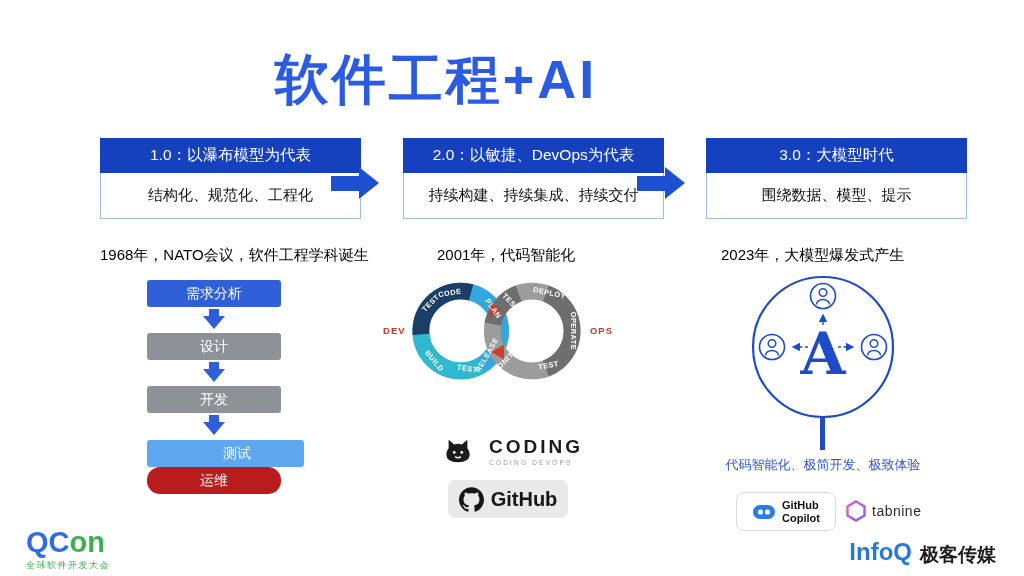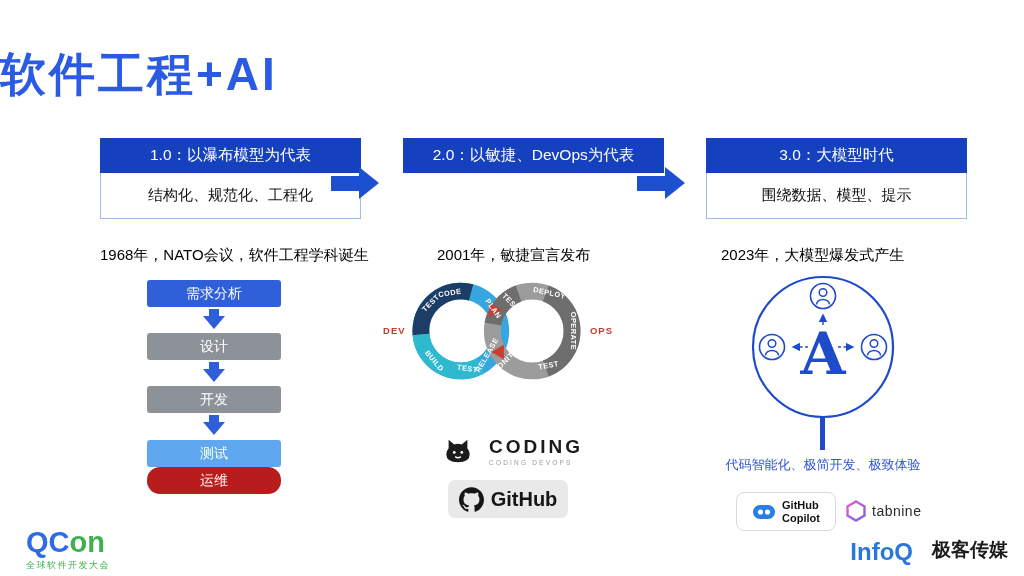--- a/index.html
+++ b/index.html
@@ -2,21 +2,21 @@
 <html><head>
 <meta charset="utf-8">
 <style>
   html,body{margin:0;padding:0;}
   body{
     width:1024px;height:576px;position:relative;background:#ffffff;
     font-family:"Liberation Sans","DejaVu Sans",sans-serif;overflow:hidden;
   }
   .abs{position:absolute;}
   
-  .title{top:44px;left:0;width:872px;text-align:left;font-size:46px;font-weight:bold;
+  .title{top:44px;left:0;width:872px;text-align:center;font-size:54px;font-weight:bold;
          color:#2B5BE3;letter-spacing:3px;}
   
   .era{width:261px;}
   .era-header{height:35px;background:#1641BE;color:#fff;display:flex;align-items:center;
               justify-content:center;font-size:15.5px;white-space:nowrap;overflow:hidden;}
   .era-body{height:45px;background:#fff;border:1px solid #9DBCEC;border-top:none;display:flex;
             align-items:center;justify-content:center;font-size:15px;color:#111;white-space:nowrap;}
   .era0{left:100px;top:138px;}
   .era1{left:403px;top:138px;}
   .era2{left:706px;top:138px;}
@@ -57,71 +57,72 @@
   .copilot{left:736px;top:492px;width:98px;height:37px;border:1px solid #d9d9d9;border-radius:8px;
            background:#fff;display:flex;align-items:center;justify-content:center;gap:6px;}
   .copilot-text{font-size:11px;font-weight:bold;color:#111;line-height:1.15;}
   .tabnine{left:846px;top:499px;height:24px;display:flex;align-items:center;gap:6px;}
   .tabnine-name{font-size:14px;color:#2b2b2b;letter-spacing:.5px;}
   
   .qcon{left:26px;top:528px;}
   .qcon-word{font-size:29px;font-weight:bold;line-height:1;}
   .qcon-blue{color:#2E6BE5;} .qcon-green{color:#3DB14D;}
   .qcon-sub{font-size:9px;color:#3DB14D;letter-spacing:1.5px;margin-top:2px;}
-  .infoq{right:16px;top:540px;display:flex;align-items:flex-start;gap:19px;}
+  .infoq{right:28px;top:540px;display:flex;align-items:flex-end;gap:8px;}
   .infoq-name{font-size:24px;font-weight:bold;color:#2878D8;line-height:1;}
   .infoq-suffix{font-size:19px;font-weight:bold;color:#1c1c1c;line-height:1;}
 </style>
 </head>
 <body>
 
 <div class="abs title">软件工程+AI</div>
 
 <div class="abs era era0">
   <div class="era-header">1.0：以瀑布模型为代表</div>
   <div class="era-body">结构化、规范化、工程化</div>
 </div>
 <div class="abs flow-arrow fa0">
   <div class="bar"></div>
     <div class="head"></div>
 </div>
 
 <div class="abs era era1">
   <div class="era-header">2.0：以敏捷、DevOps为代表</div>
+  <div class="era-body">持续构建、持续集成、持续交付</div>
 </div>
 <div class="abs flow-arrow fa1">
   <div class="bar"></div>
     <div class="head"></div>
 </div>
 
 <div class="abs era era2">
   <div class="era-header">3.0：大模型时代</div>
   <div class="era-body">围绕数据、模型、提示</div>
 </div>
 
 <div class="abs caption cap0">1968年，NATO会议，软件工程学科诞生</div>
-<div class="abs caption cap1">2001年，敏捷宣言发布</div>
+<div class="abs caption cap1">2001年，代码智能化</div>
 <div class="abs caption cap2">2023年，大模型爆发式产生</div>
 
 <div class="abs wf-step" style="top: 280px; background: rgb(47, 95, 217);">需求分析</div>
 <div class="abs down-arrow" style="top:309px;">
     <div class="stem"></div>
     <div class="head"></div>
   </div>
 <div class="abs wf-step" style="top: 333px; background: rgb(141, 146, 153);">设计</div>
 <div class="abs down-arrow" style="top:362px;">
     <div class="stem"></div>
     <div class="head"></div>
   </div>
 <div class="abs wf-step" style="top: 386px; background: rgb(141, 146, 153);">开发</div>
 <div class="abs down-arrow" style="top:415px;">
     <div class="stem"></div>
     <div class="head"></div>
   </div>
-<div class="abs wf-step" style="top: 440px; background: rgb(95, 168, 239);">测试</div>
+<div class="abs wf-step" style="top: 440px; background: rgb(95, 168, 239); padding-left: 23px;">测试</div>
 <div class="abs down-arrow" style="top:468px;">
     <div class="stem"></div>
     <div class="head"></div>
   </div>
 <div class="abs wf-step" style="top: 467px; background: #b91c1c; border-radius: 13px;">运维</div>
 
 <svg class="abs devops-svg" width="252" height="126" viewBox="0 0 240 120">
   <circle cx="76" cy="60" r="38" fill="none" stroke-width="16" stroke="#36A7DE"></circle>
   <circle cx="144" cy="60" r="38" fill="none" stroke-width="16" stroke="#9C9C9C"></circle>
   <path d="M85.8 23.3 A38 38 0 0 0 38.1 63.3" fill="none" stroke-width="16" stroke="#1C3E66"></path>

